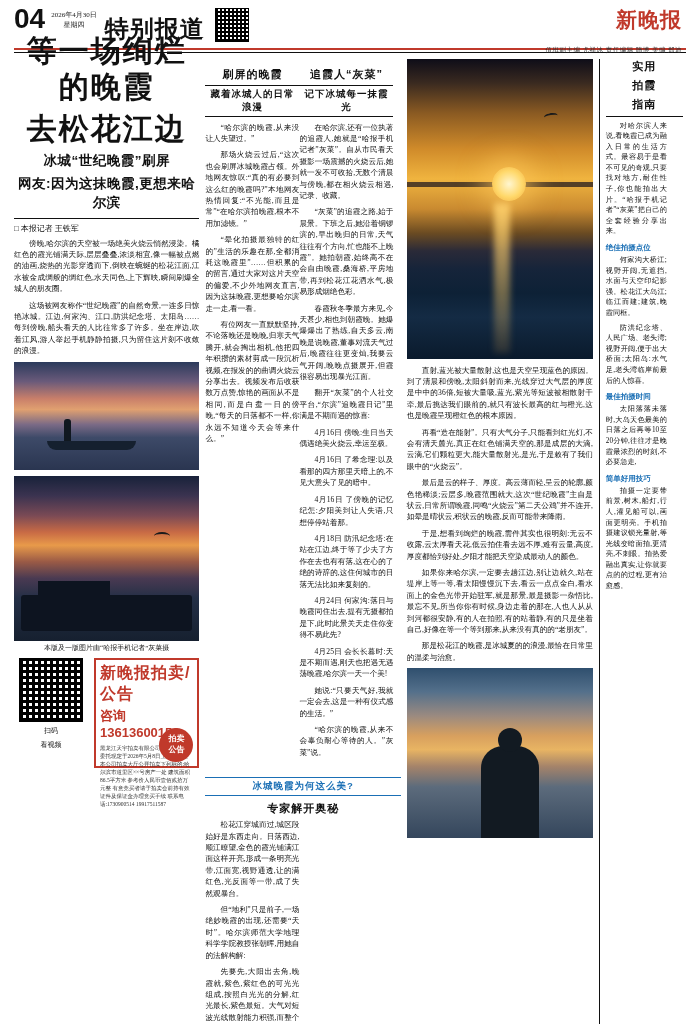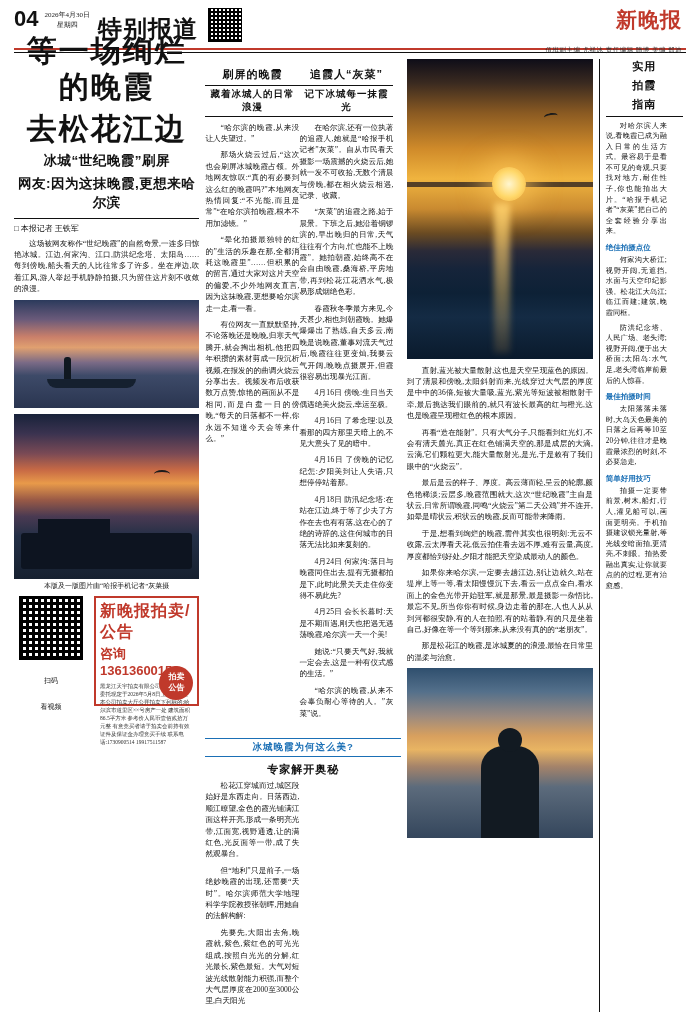--- a/index.html
+++ b/index.html
@@ -11,21 +11,21 @@
     color:#111;
     overflow:hidden;
     position:relative;
   }
   .page { position:relative; width:700px; height:1024px; padding:0 10px; }
 
   
   .masthead { display:flex; align-items:flex-start; padding:6px 4px 2px 4px; height:46px; }
   .page-num {
     font-family:"Liberation Sans", sans-serif;
-    font-weight:bold; font-size:22px; line-height:26px; color:#111; margin-right:6px;
+    font-weight:bold; font-size:28px; line-height:26px; color:#111; margin-right:6px;
   }
   .date-block { font-size:7px; line-height:10px; color:#222; margin-top:4px; margin-right:8px; text-align:center; }
   .section-title {
     font-family:"Liberation Sans", sans-serif;
     font-weight:bold; font-size:24px; letter-spacing:1px; margin-top:7px; color:#111;
   }
   .qr-small {
     width:34px; height:34px; margin-left:10px; margin-top:2px;
     background:
       repeating-linear-gradient(90deg,#000 0 2px,#fff 2px 4px),
@@ -127,21 +127,21 @@
 
   
   .ad-wrap { display:flex; gap:6px; margin-top:4px; }
   .qr-col { width:74px; text-align:center; }
   .qr-big { width:64px; height:64px; margin:0 auto;
     background:
       repeating-linear-gradient(90deg,#000 0 3px,#fff 3px 6px),
       repeating-linear-gradient(0deg,#000 0 3px,#fff 3px 6px);
     background-blend-mode:multiply; border:1px solid #000;
   }
-  .qr-cap { font-size:7px; line-height:10px; margin-top:16px; }
+  .qr-cap { font-size:7px; line-height:10px; margin-top:4px; }
   .ad-box { flex:1; border:2px solid #c0392b; position:relative; height:110px; background:#fff; padding:3px 4px; }
   .ad-title { font-family:"Liberation Sans", sans-serif; font-weight:bold; font-size:16px; color:#c0392b; letter-spacing:1px; }
   .ad-phone { font-family:"Liberation Sans", sans-serif; font-weight:bold; font-size:13px; color:#c0392b; margin-top:2px; }
   .ad-fine { font-size:5.5px; line-height:8px; color:#333; margin-top:4px; }
   .ad-stamp { position:absolute; right:4px; bottom:4px; width:34px; height:34px; border-radius:50%; background:#c0392b; color:#fff;
     font-family:"Liberation Sans", sans-serif; font-weight:bold; font-size:8px; line-height:11px; text-align:center; padding-top:5px; }
 </style>
 </head>
 <body>
 
@@ -170,20 +170,21 @@
         <div>等一场绚烂的晚霞</div>
       </div>
       <div class="headline">
         <div>去松花江边</div>
       </div>
       <div class="subhead">冰城“世纪晚霞”刷屏</div>
       <div class="subhead">网友:因为这抹晚霞,更想来哈尔滨</div>
       <div class="headline-rule"></div>
       <div class="byline">□ 本报记者 王铁军</div>
 
+      <p class="body">傍晚,哈尔滨的天空被一场绝美火烧云悄然浸染。橘红色的霞光铺满天际,层层叠叠,浓淡相宜,像一幅被点燃的油画,烧热的光影穿透而下,倒映在蜿蜒的松花江面,江水被金成绸般的绸红色,水天同色,上下辉映,瞬间刷爆全城人的朋友圈。</p>
       <p class="body">这场被网友称作“世纪晚霞”的自然奇景,一连多日惊艳冰城。江边,何家沟、江口,防洪纪念塔、太阳岛……每到傍晚,船头看天的人比往常多了许多。坐在岸边,吹着江风,游人举起手机静静拍摄,只为留住这片刻不收敛的浪漫。</p>
 
       <div class="photo ph-boat">
         <div class="boat"></div>
         <div class="fisher"></div>
       </div>
 
       <div class="photo ph-ship" style="margin-top:6px;">
         <div class="gull"></div>
         <div class="ship"></div>
@@ -222,20 +223,21 @@
           <p class="body">那场火烧云过后,“这次也会刷屏冰城晚霞占领。外地网友惊叹:“真的有必要到这么红的晚霞吗?”本地网友热情回复:“不光能,而且是常”“在哈尔滨拍晚霞,根本不用加滤镜。”</p>
           <p class="body">“晕化拍摄最独特的红的”生活的乐趣在那,全都消耗这晚霞里”……但积累的的留言,通过大家对这片天空的偏爱,不少外地网友直言,因为这抹晚霞,更想要哈尔滨走一走,看一看。</p>
           <p class="body">有位网友一直默默坚持,不论落晚还是晚晚,归寒天气腾开,就会掏出相机,他把四年积攒的素材剪成一段沉析视频,在报发的的曲调火烧云分享出去。视频发布后收获数万点赞,惊艳的画面从不是相同,而是白鸯一日的傍晚,“每天的日落都不一样,你永远不知道今天会等来什么。”</p>
         </div>
         <div style="width:94px;">
           <div class="subsec">追霞人“灰菜”</div>
           <div class="boxhead">记下冰城每一抹霞光</div>
           <p class="body">在哈尔滨,还有一位执著的追霞人,她就是“哈报手机记者”灰菜”。自从市民看天摄影一场震撼的火烧云后,她就一发不可收拾,无数个清晨与傍晚,都在相火烧云相遇,记录、收藏。</p>
           <p class="body">“灰菜”的追霞之路,始于晨景。下班之后,她沿着铜锣滨的,早出晚归的日常,天气往往有个方向,忙也能不上晚霞”。她拍朝霞,始终高不在会自由晚霞,桑海桥,平房地带,再到松花江花洒水气,极易形成烟绝色彩。</p>
           <p class="body">春霞秋冬季最方来见,今天甚少,相也到朝霞晚。她爆爆爆出了熟练,自天多云,南晚是说晚霞,董事对流天气过后,晚霞往往更变灿,我要云气开阔,晚晚点摄展开,但霞很容易出现暴光江面。</p>
+          <p class="body">翻开“灰菜”的个人社交平台,“尔滨”追晚霞日记”里满是不期而遇的惊喜:</p>
           <p class="body">4月16日 傍晚:生日当天偶遇绝美火烧云,幸运至极。</p>
           <p class="body">4月16日 了希念理:以及看那的四方那里天暗上的,不见大意头了见的暗中。</p>
           <p class="body">4月16日 了傍晚的记忆纪怎:夕阳美到让人失语,只想停停站着那。</p>
           <p class="body">4月18日 防汛纪念塔:在站在江边,终于等了少夫了方作在去也有有落,这在心的了绝的诗辞的,这住何城市的日落无法比如来复刻的。</p>
           <p class="body">4月24日 何家沟:落日与晚霞同住出去,提有无摄都拍是下,此时此景关天走住你变得不易此先?</p>
           <p class="body">4月25日 会长长暮时:天是不期而遇,刚天也把遇无遇荡晚霞,哈尔滨一天一个美!</p>
           <p class="body">她说:“只要天气好,我就一定会去,这是一种有仪式感的生活。”</p>
           <p class="body">“哈尔滨的晚霞,从来不会辜负耐心等待的人。”灰菜”说。</p>
         </div>
       </div>

